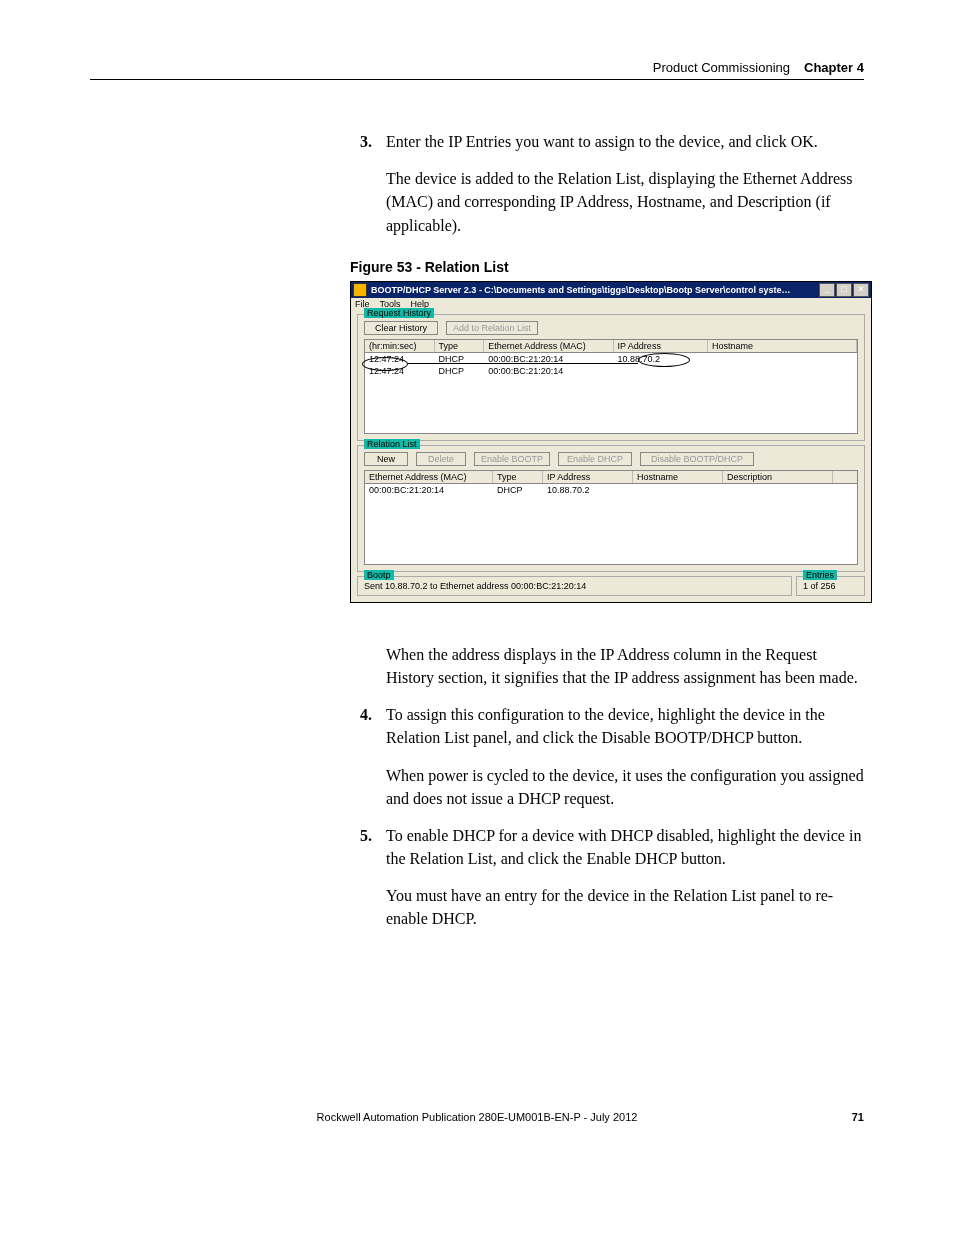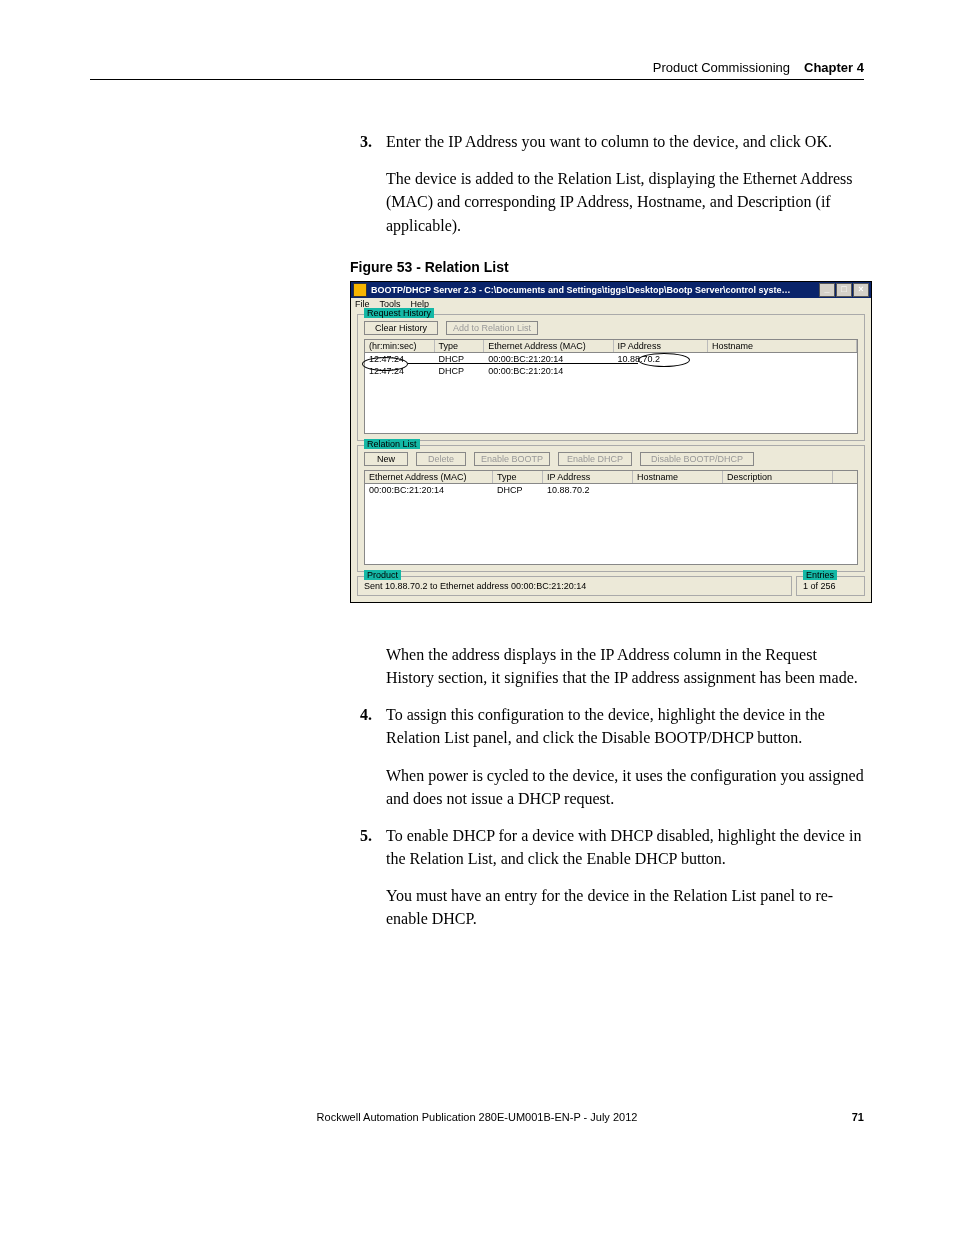--- a/index.html
+++ b/index.html
@@ -134,21 +134,21 @@
 <div class="page">
 
   <div class="header-row">
     <span class="section">Product Commissioning</span>
     <span class="chapter">Chapter 4</span>
   </div>
 
   <div class="body-content">
     <div class="step">
       <div class="step-num">3.</div>
-      <div class="step-text">Enter the IP Address you want to column to the device, and click OK.</div>
+      <div class="step-text">Enter the IP Entries you want to assign to the device, and click OK.</div>
     </div>
     <div class="para" style="margin-left:26px;">The device is added to the Relation List, displaying the Ethernet Address (MAC) and corresponding IP Address, Hostname, and Description (if applicable).</div>
   </div>
 
   <div class="figure-caption">Figure 53 - Relation List</div>
 
   <div class="win" style="position:relative;">
     <div class="titlebar">
       <div class="titlebar-left">
         <span class="title-icon"></span>
@@ -229,21 +229,21 @@
           <div class="col-type2">DHCP</div>
           <div class="col-ip2">10.88.70.2</div>
           <div class="col-host2"></div>
           <div class="col-desc"></div>
         </div>
       </div>
     </div>
 
     <div class="status-wrap">
       <div class="status-box">
-        <span class="group-label" style="top:-7px;">Product</span>
+        <span class="group-label" style="top:-7px;">Bootp</span>
         <span>Sent 10.88.70.2 to Ethernet address 00:00:BC:21:20:14</span>
       </div>
       <div class="entries-box">
         <span class="group-label" style="top:-7px;">Entries</span>
         <span>1 of 256</span>
       </div>
     </div>
   </div>
 
   <div class="body-content" style="margin-top:40px;">

